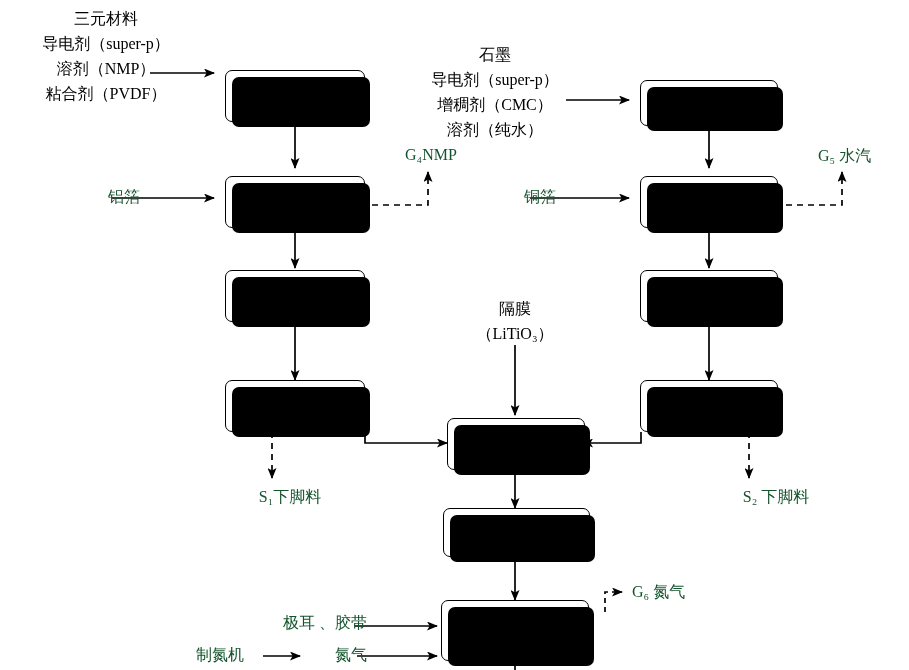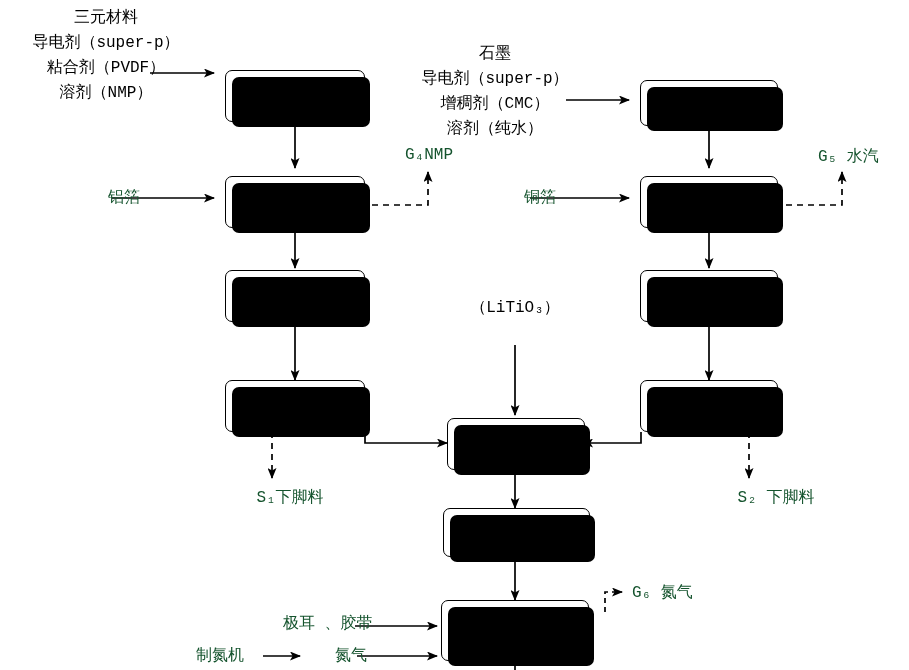--- a/index.html
+++ b/index.html
@@ -6,21 +6,21 @@
     margin: 0;
     padding: 0;
     background: #ffffff;
   }
   #canvas {
     position: relative;
     width: 909px;
     height: 670px;
     background: #ffffff;
     overflow: hidden;
-    font-family: Liberation Mono, monospace;
+    font-family: Liberation Serif, serif;
   }
   svg#wires {
     position: absolute;
     left: 0;
     top: 0;
     width: 909px;
     height: 670px;
     pointer-events: none;
   }
   .proc {
@@ -115,35 +115,36 @@
       <path d="M357,656 L437,656" marker-end="url(#ah)"></path>
       <path d="M515,661 L515,670"></path>
 
       <path d="M605,612 L605,592 L622,592" stroke-dasharray="5,4" marker-end="url(#ahd)"></path>
     </g>
   </svg>
 
   <div class="lbl-block ta-c" style="left:6px; top:6px; width:200px;">
     <div>三元材料</div>
     <div>导电剂（super-p）</div>
+    <div>溶剂（NMP）</div>
     <div>粘合剂（PVDF）</div>
-    <div>溶剂（NMP）</div>
   </div>
 
   <div class="lbl-block ta-c" style="left:395px; top:6px; width:200px;margin-top:36px;">
     <div>石墨</div>
     <div>导电剂（super-p）</div>
     <div>增稠剂（CMC）</div>
     <div>溶剂（纯水）</div>
   </div>
 
   <div class="lbl" style="left:108px; top:187px;">铝箔</div>
   <div class="lbl" style="left:524px; top:187px;text-align:right;">铜箔</div>
 
   <div class="lbl-block ta-c" style="left:465px; top:296px; width:100px;">
+    <div>隔膜</div>
     <div>（LiTiO₃）</div>
   </div>
 
   <div class="lbl" style="left:283px; top:613px;">极耳 、胶带</div>
   <div class="lbl" style="left:196px; top:645px;">制氮机</div>
   <div class="lbl" style="left:302px; top:645px;margin-left:33px;">氮气</div>
 
   <div class="lbl" style="left:405px; top:146px;">G₄NMP</div>
   <div class="lbl" style="left:818px; top:146px;">G₅ 水汽</div>
   <div class="lbl" style="left:632px; top:582px;">G₆ 氮气</div>

